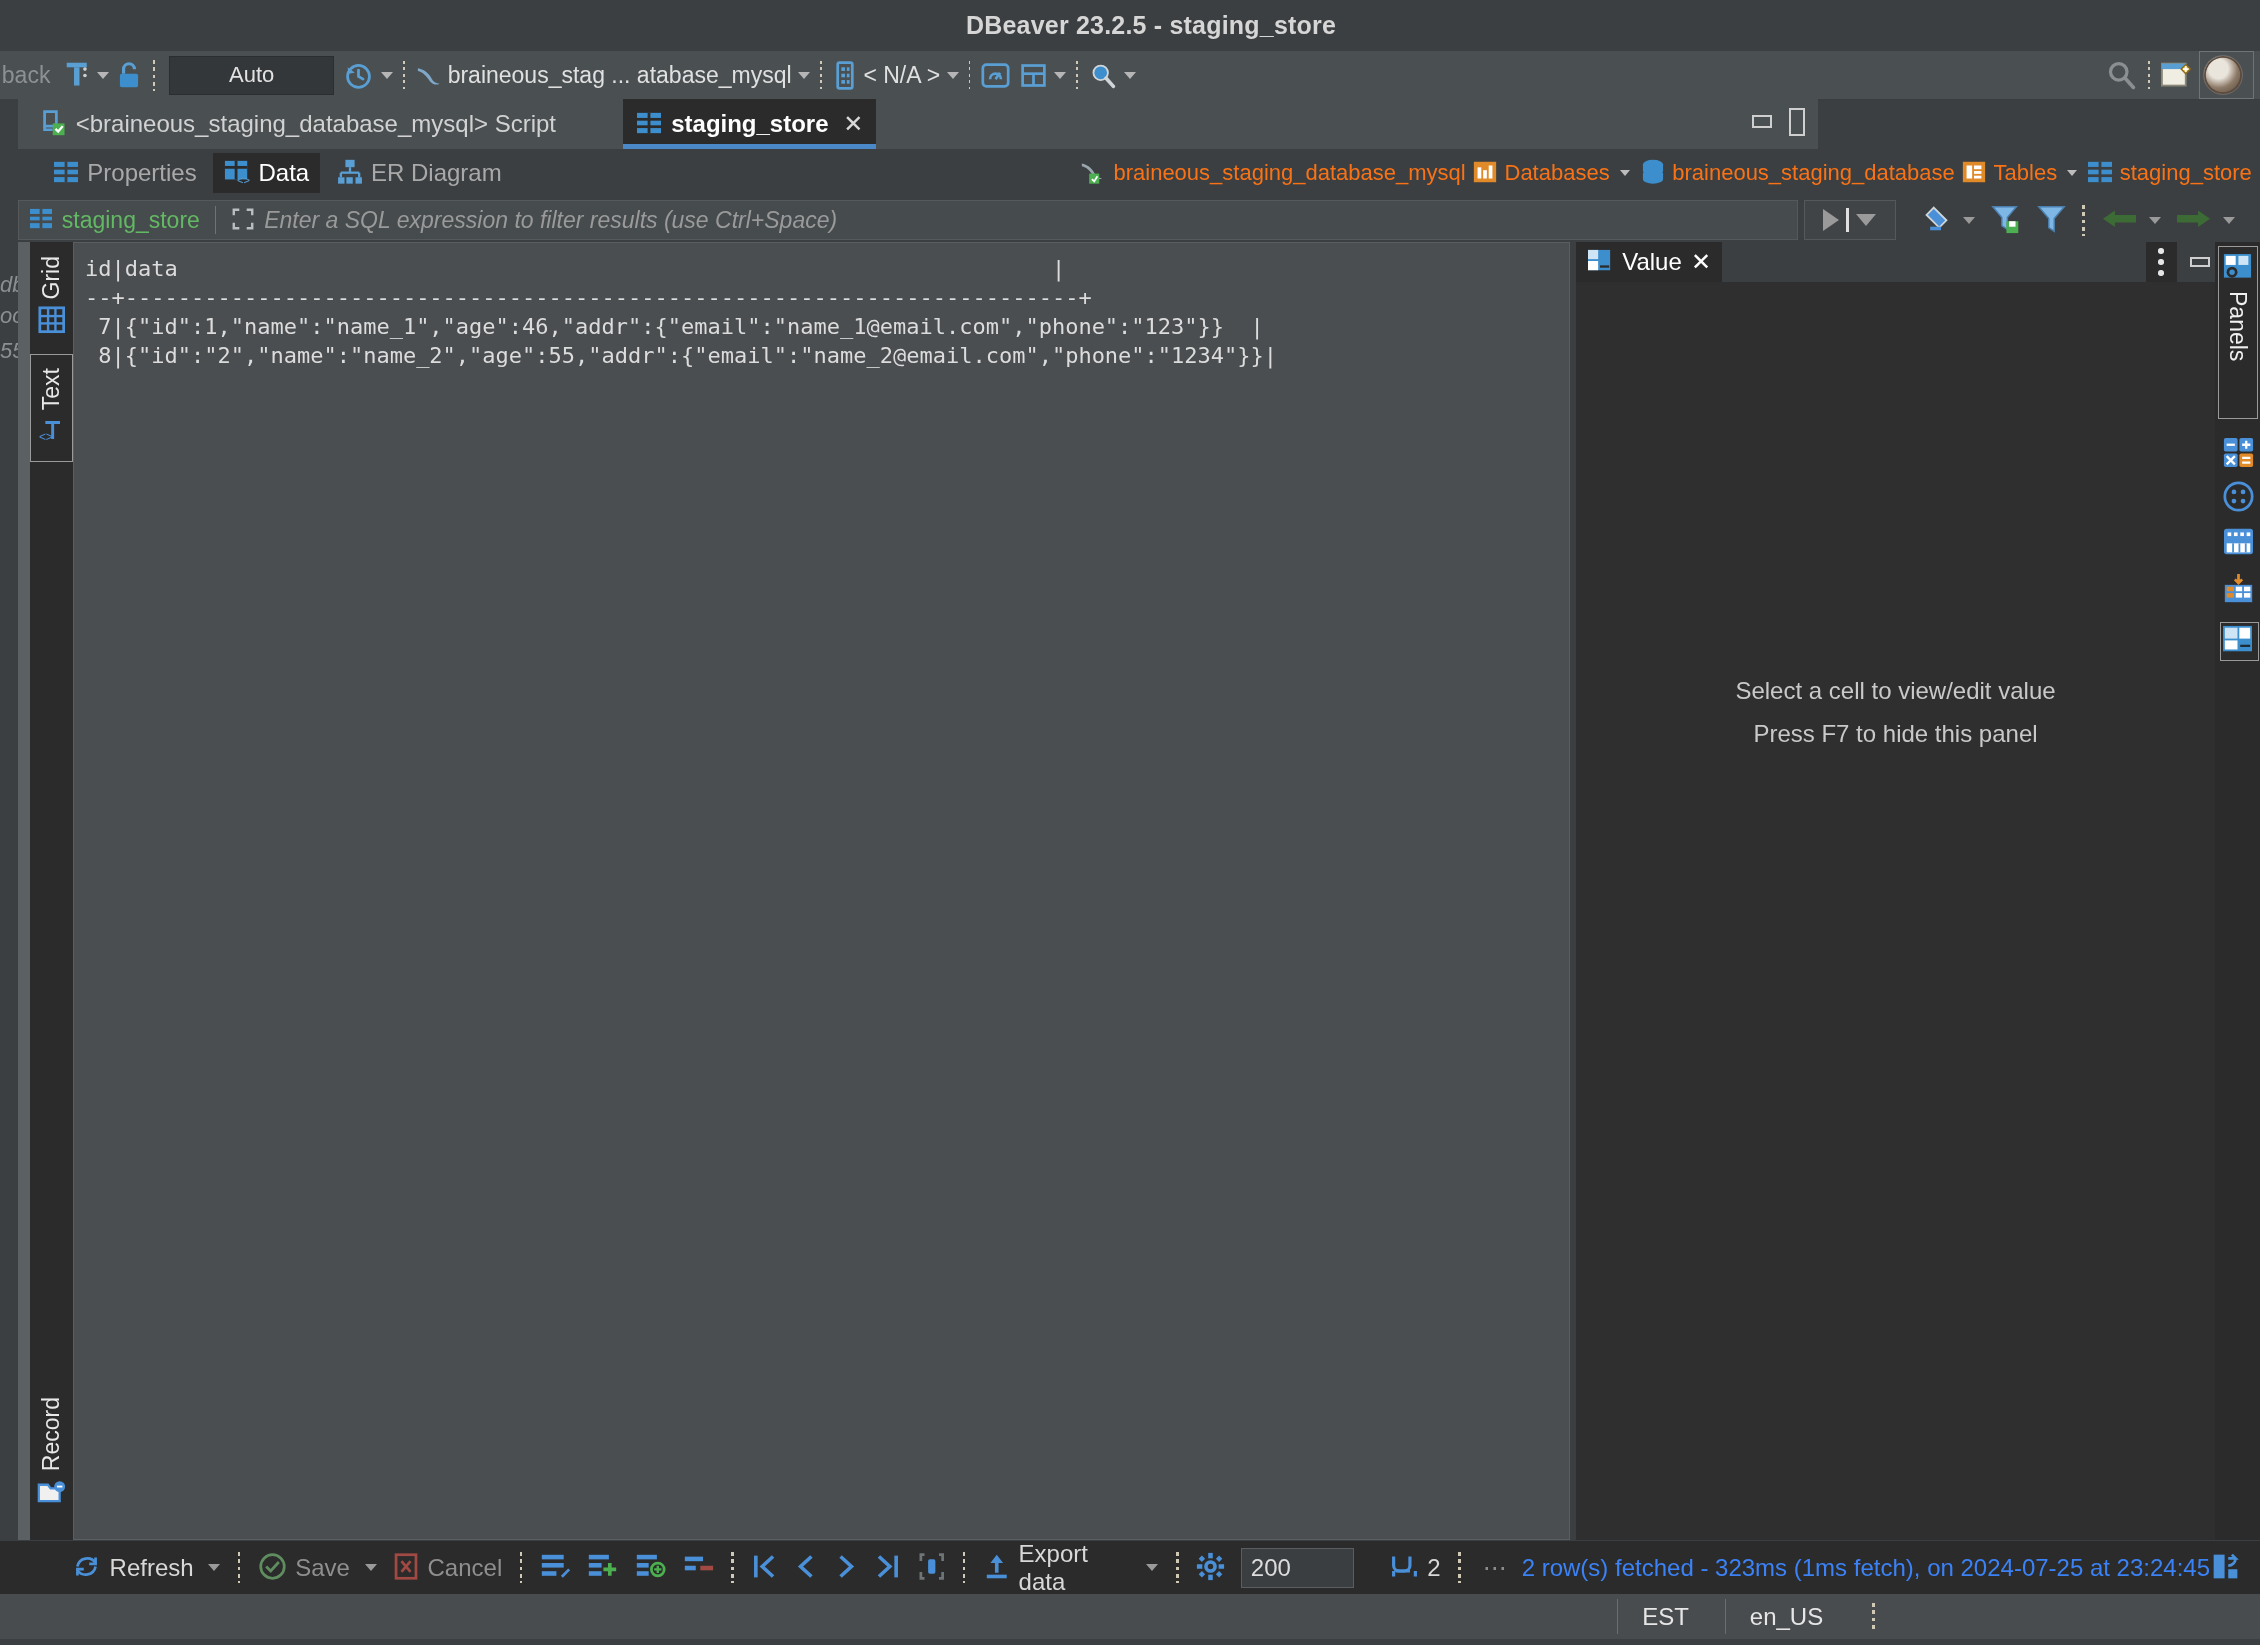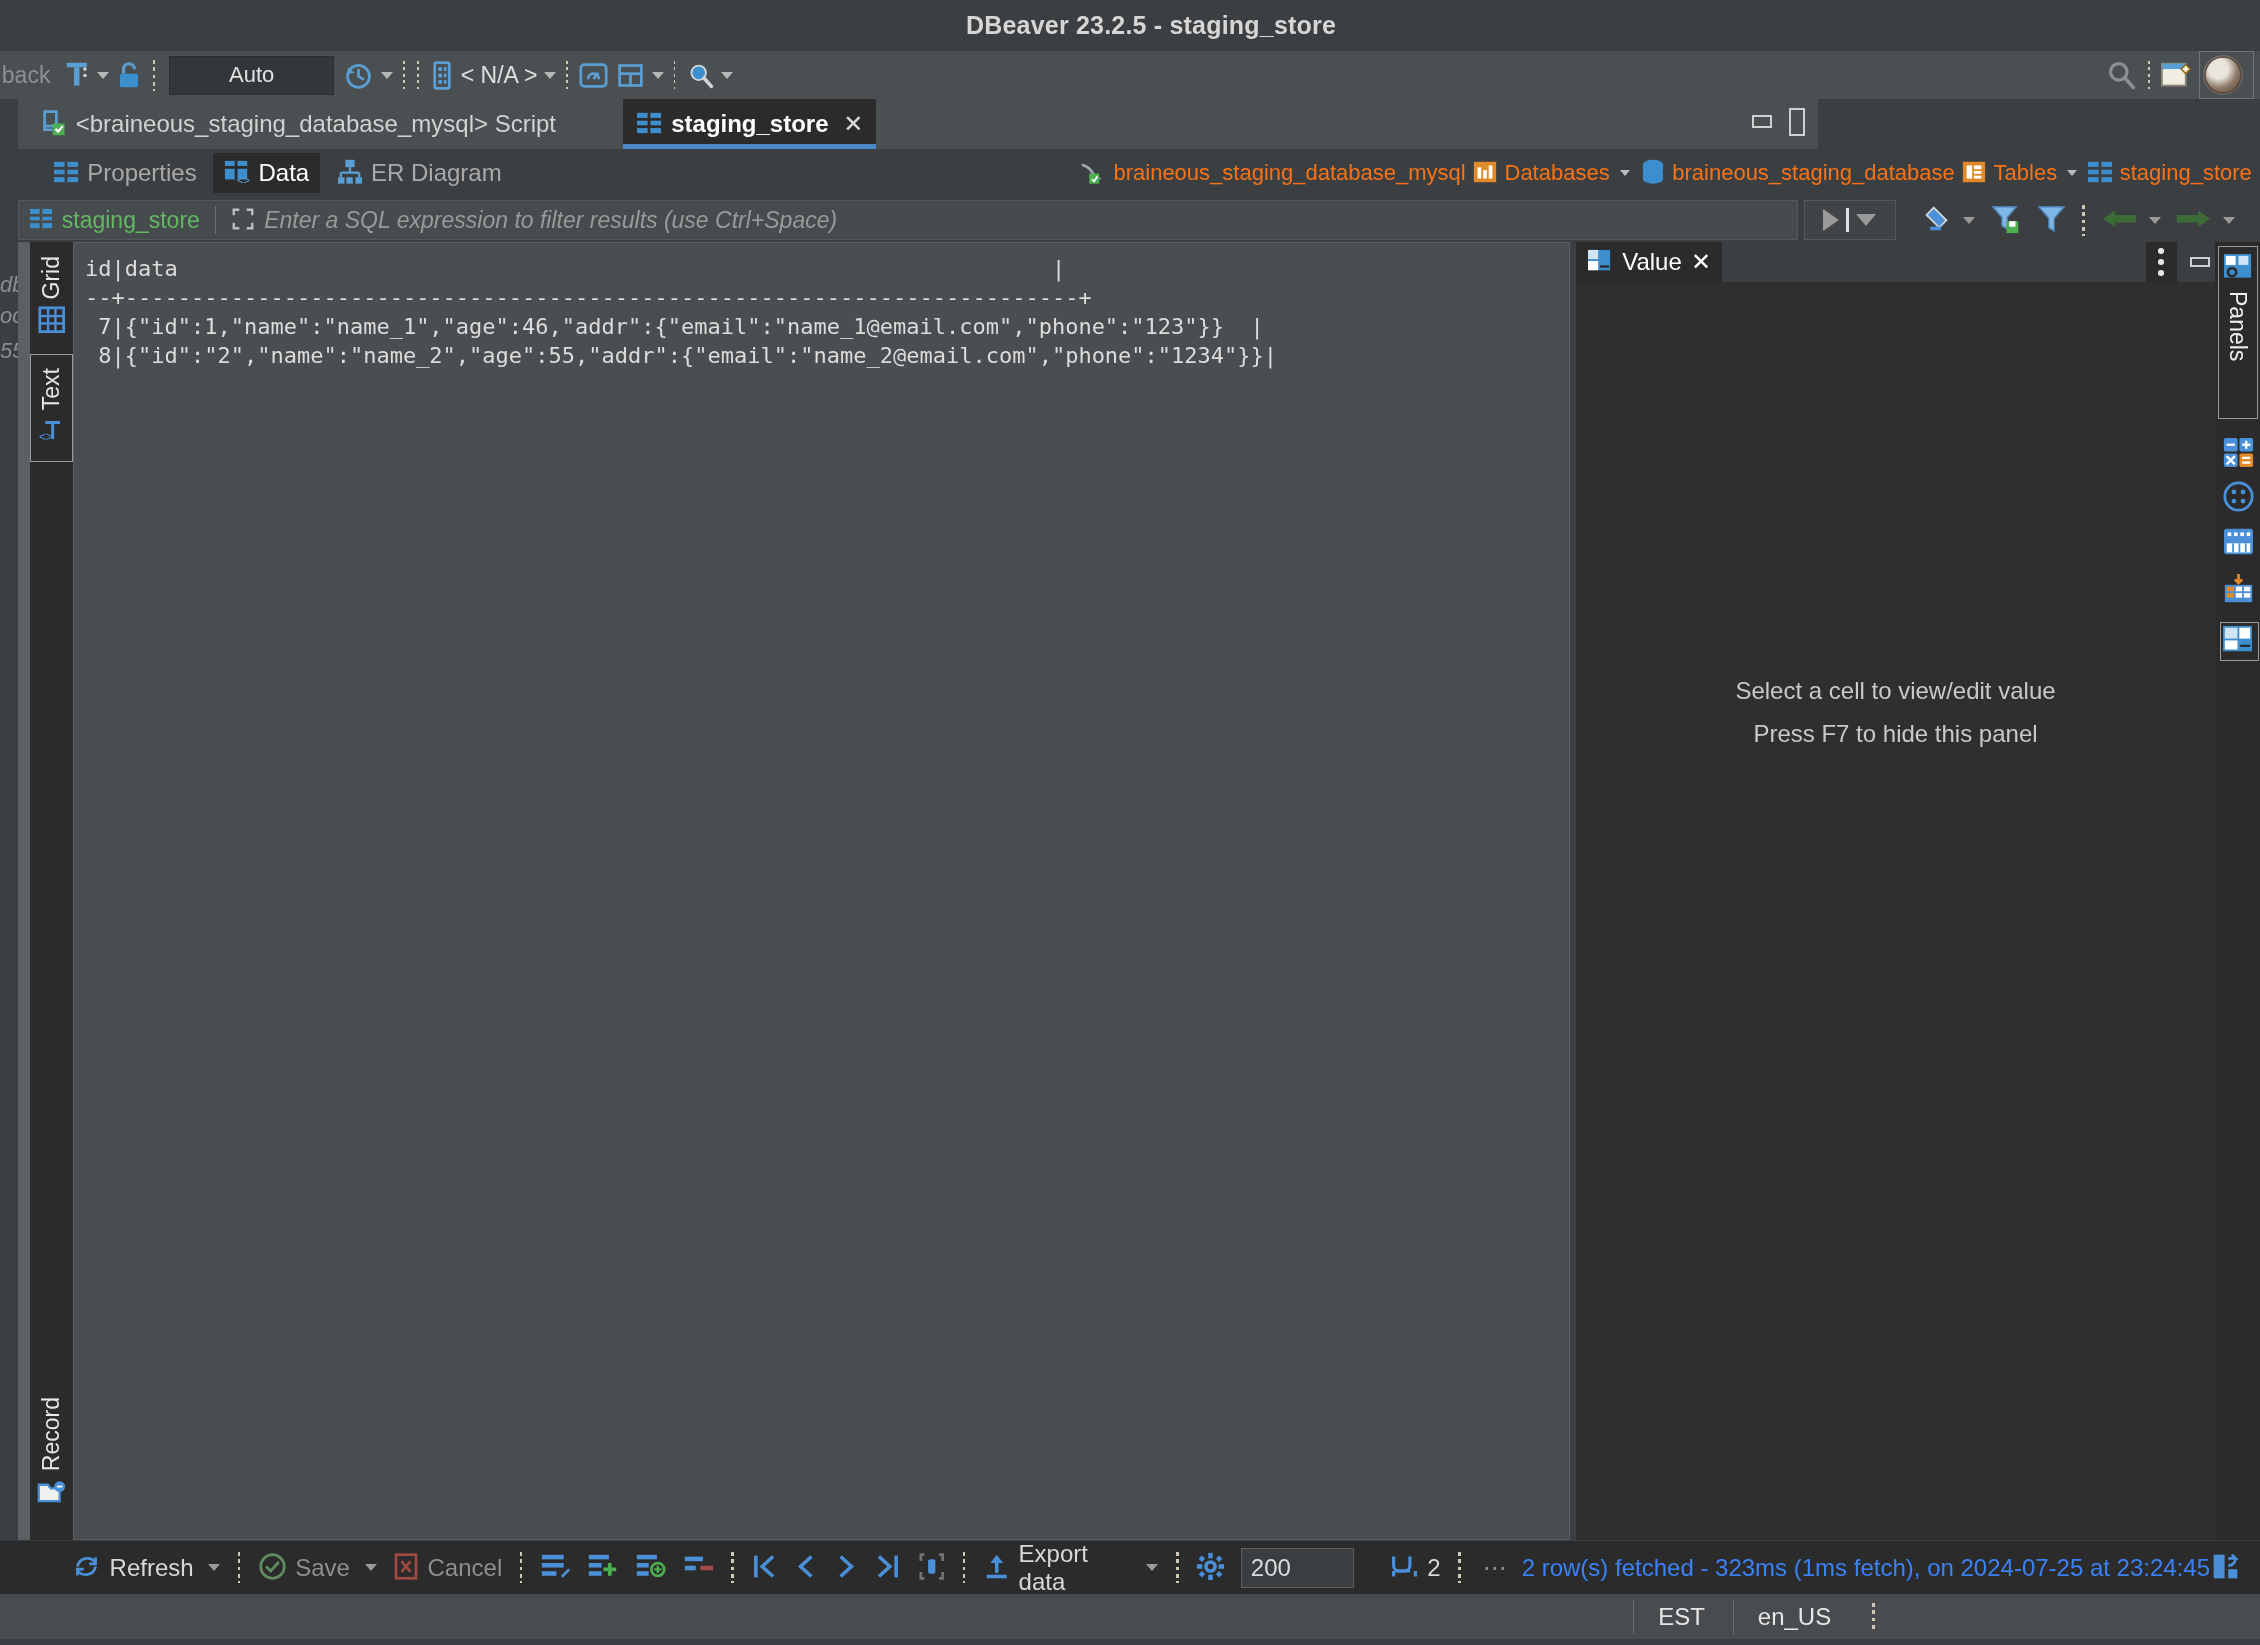--- a/index.html
+++ b/index.html
@@ -165,21 +165,21 @@
     background: repeating-linear-gradient(to bottom, #cfc9b6 0 3.7px, transparent 3.7px 7.3px); }
   .fetchbox { width:119px; height:40px; background:#3a3e40; border:0.9px solid #5a5e60;
     display:flex; align-items:center; padding-left:9.2px; color:#dcdcdc; font-size:24px; margin-left:7.3px; }
   .sb-msg { color:#3b82f6; font-size:24px; white-space:nowrap; }
   .ellipsis { color:#8c8c8c; font-size:24px; letter-spacing:1.8px; margin:0 13px; }
 
   
   .bottombar {
     position:absolute; left:0; top:1594px; width:2261px; height:45px;
     background:#484c4e; display:flex; align-items:center; justify-content:flex-end;
-    padding-right:386px; gap:4px;
+    padding-right:386px; gap:12px;
   }
   .bb-cell { padding:0 24px; color:#e6e6e6; font-size:24px; border-left:0.9px solid #6a6e70; height:35px;
     display:flex; align-items:center; }
   .bb-dots { width:2.8px; height:27.5px; margin-left:13px;
     background: repeating-linear-gradient(to bottom, #cfc9b6 0 3.7px, transparent 3.7px 7.3px); }
 
   
   .ghost { position:absolute; left:0; color:#8b8f91; font-size:22px; font-style:italic; }
 </style>
 </head>
@@ -225,20 +225,29 @@
             <circle cx="17" cy="18" r="12" fill="none" stroke="#5a9fd4" stroke-width="3"></circle>
             <path d="M17 11v7l5 3" stroke="#5a9fd4" stroke-width="3" fill="none" stroke-linecap="round"></path>
             <path d="M5 8l1 7 7-1z" fill="#5a9fd4"></path>
           </svg>
       </span>
       <span class="caret"></span>
     </div>
 
     <div class="tb-sep-thin"></div>
 
+    <div class="tb-item">
+      <span class="tb-icon">
+        <svg width="27.5" height="29" viewBox="0 0 30 32">
+            <path d="M3 8c6 1 12 5 15 11 2 4 5 6 9 6-3 2-8 1-11-3C13 17 8 12 3 11z" fill="#7fa8c9"></path>
+          </svg>
+      </span>
+      <span class="tb-label">braineous_stag ... atabase_mysql</span>
+      <span class="caret"></span>
+    </div>
 
     <div class="tb-sep-thin"></div>
 
     <div class="tb-item">
       <span class="tb-icon">
         <svg width="26" height="31" viewBox="0 0 28 34">
             <rect x="6" y="3" width="16" height="28" rx="2" fill="none" stroke="#5a9fd4" stroke-width="3"></rect>
             <rect x="10" y="8" width="4" height="4" fill="#5a9fd4"></rect>
             <rect x="10" y="15" width="4" height="4" fill="#5a9fd4"></rect>
             <rect x="10" y="22" width="4" height="4" fill="#5a9fd4"></rect>

